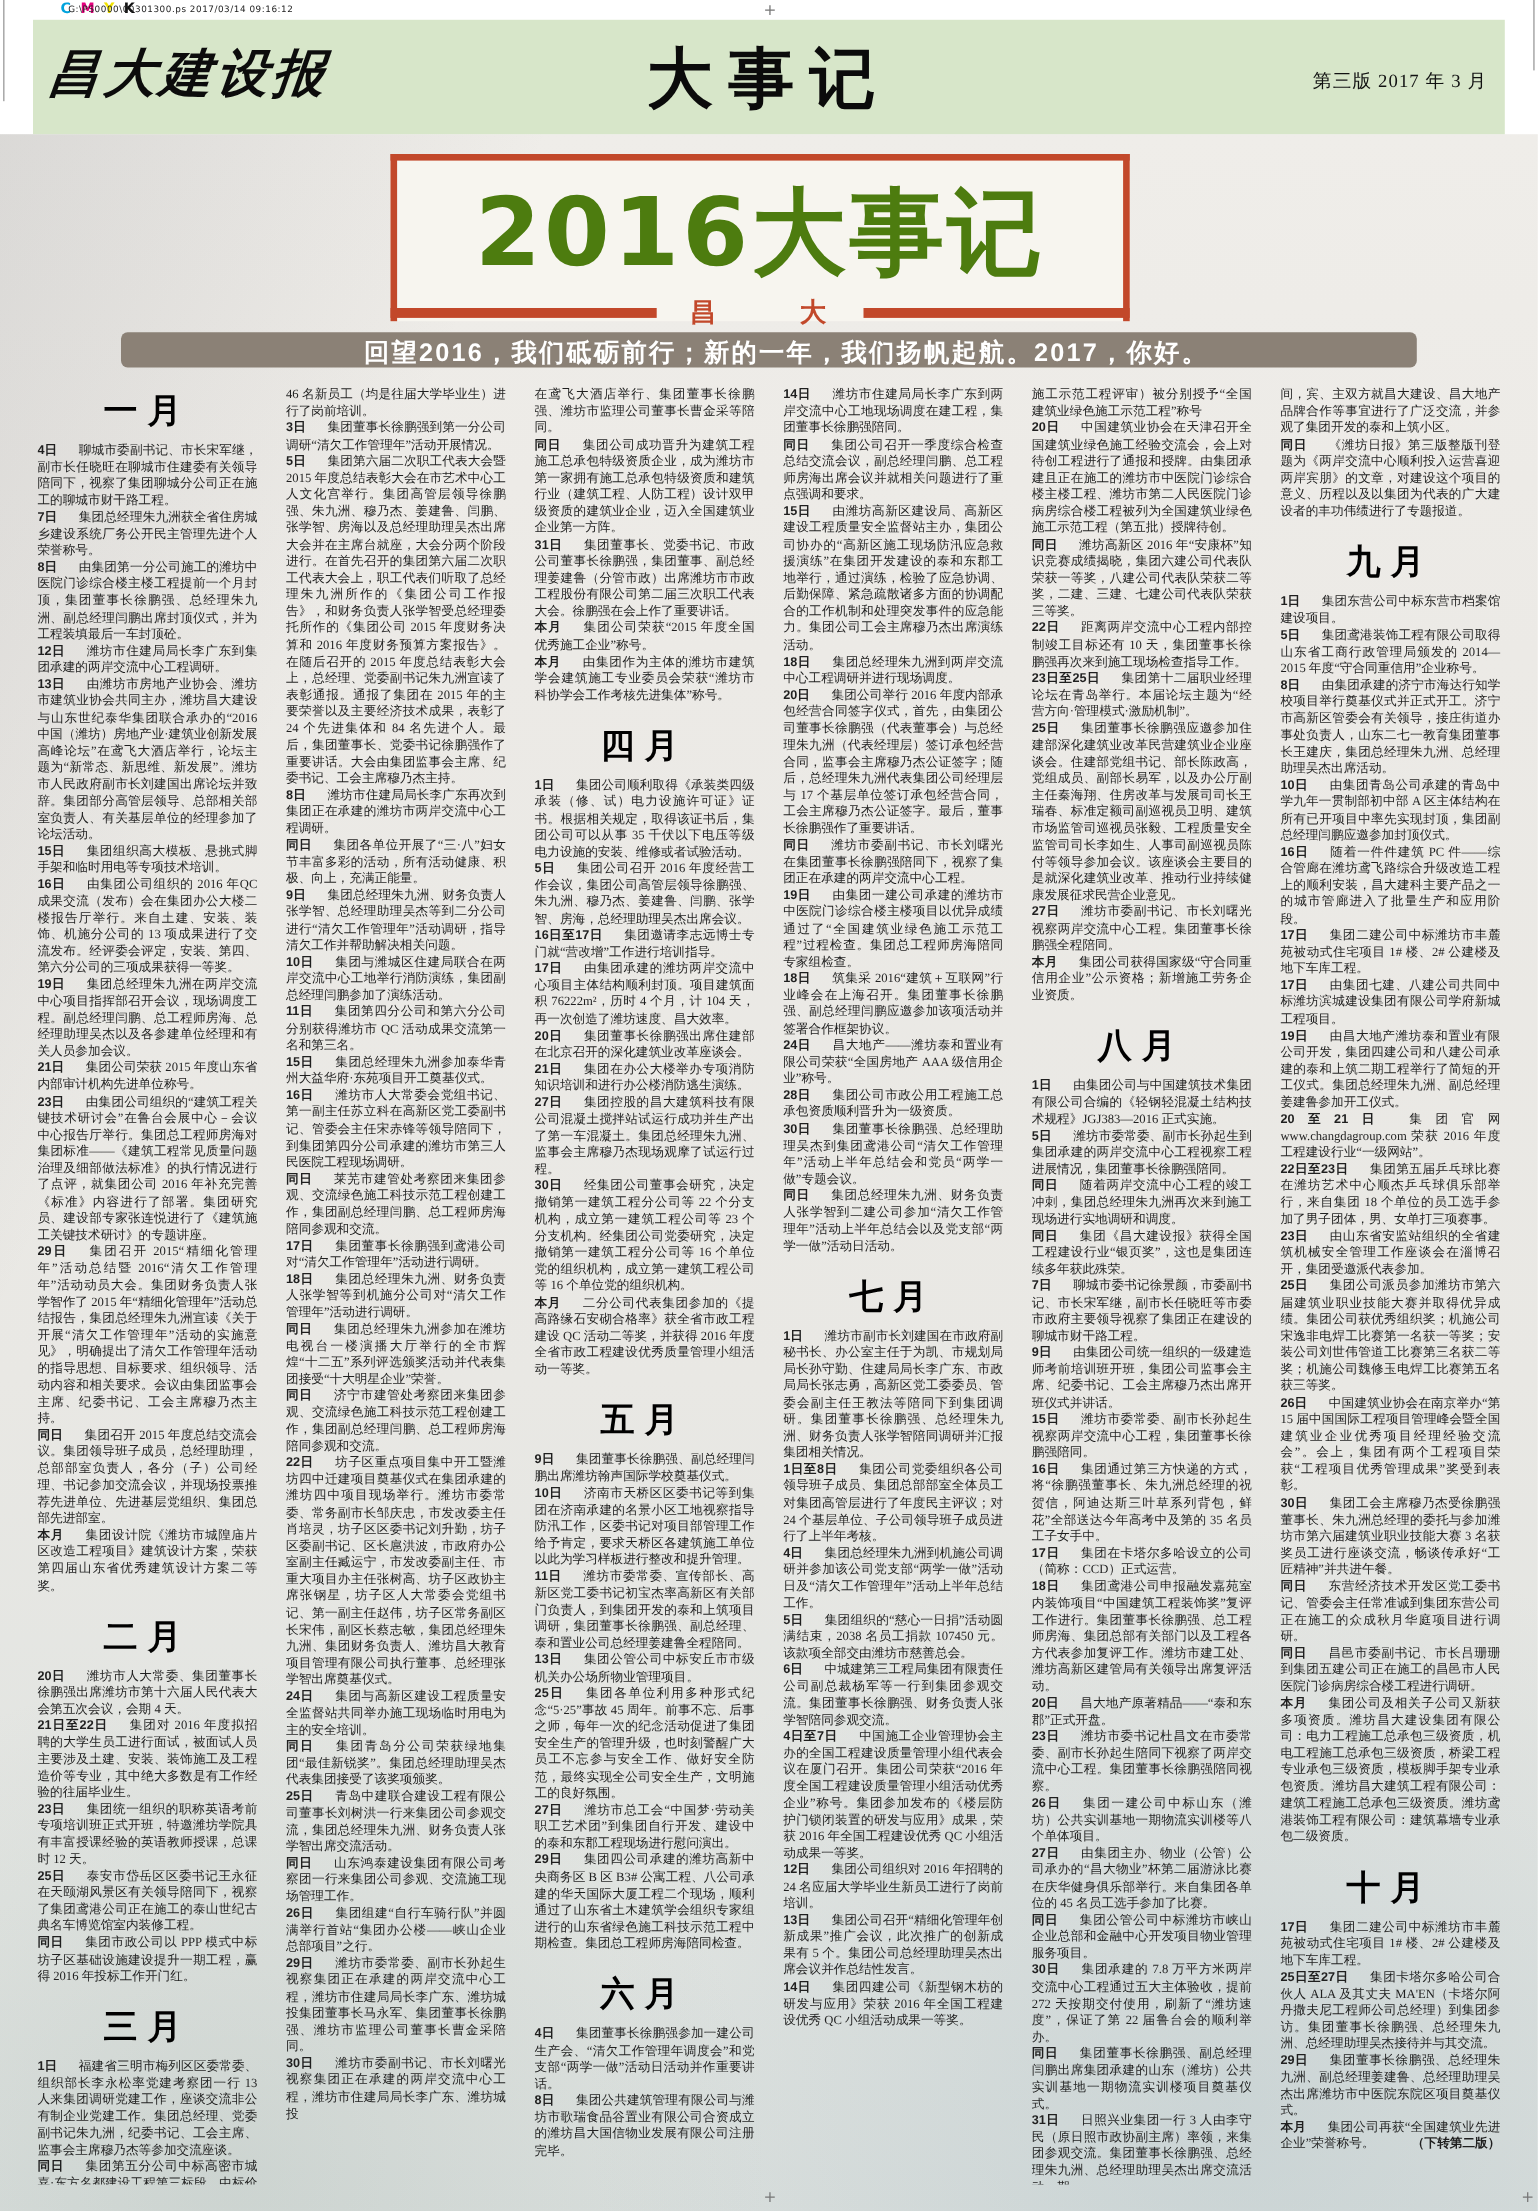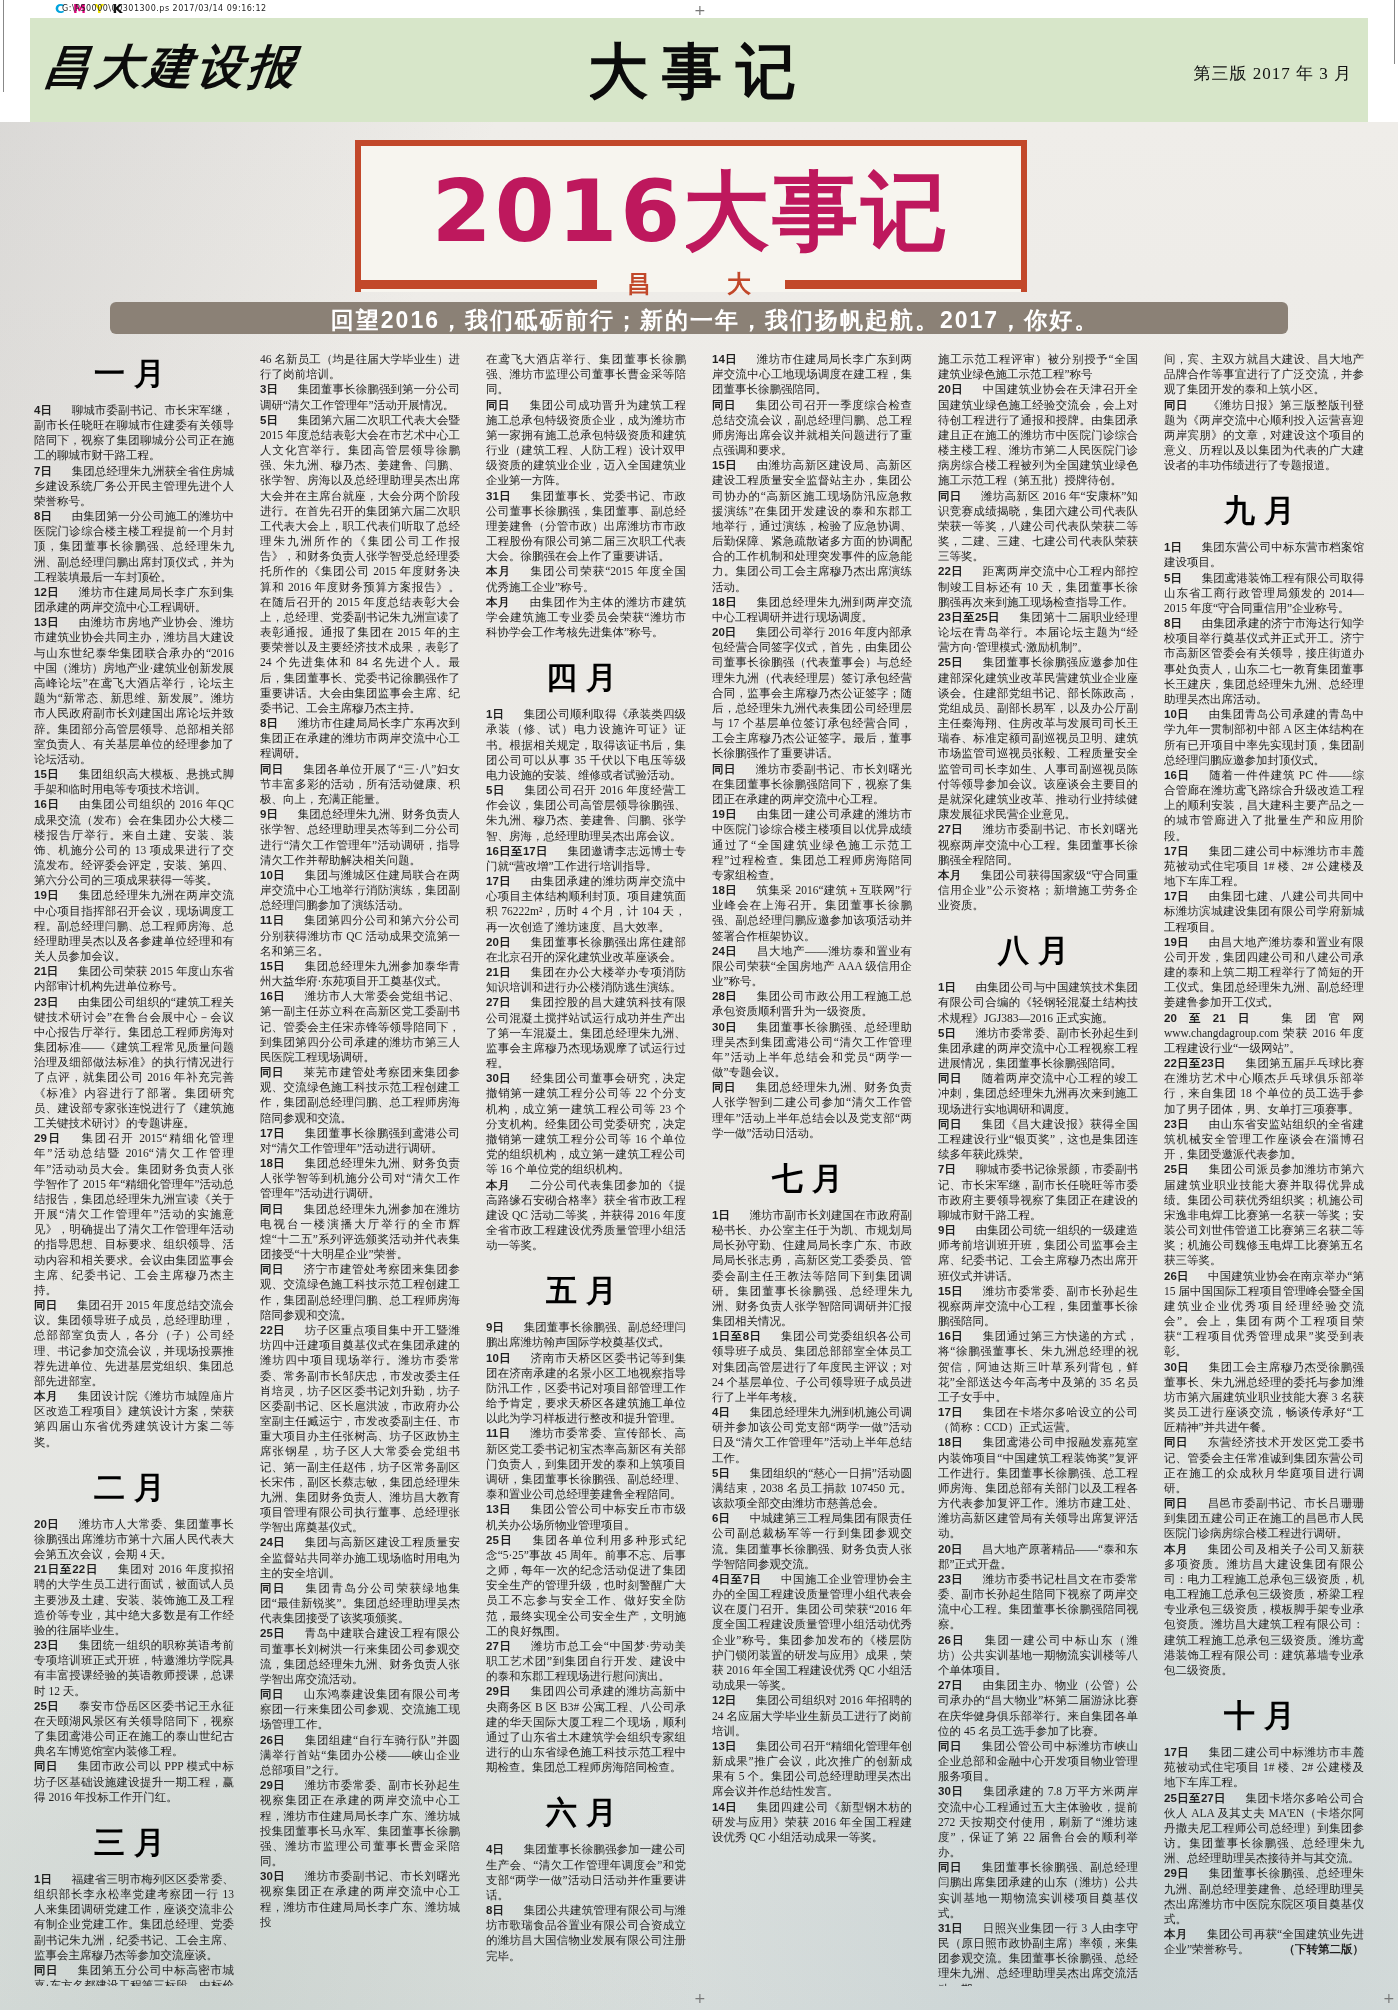--- a/index.html
+++ b/index.html
@@ -39,21 +39,21 @@
     font-family:"Liberation Sans","DejaVu Sans",sans-serif;
   }
   .edition{position:absolute;right:16px;top:44px;font-size:17px;color:#111;letter-spacing:1px;}
   
   .redbox{
     position:absolute;left:355px;top:140px;width:660px;height:146px;
     border:6px solid #c2482a;border-bottom:none;background:#f7f5ef;
   }
   .feature-title{
     position:absolute;left:0;right:0;top:8px;text-align:center;
-    font-size:86px;font-weight:900;color:#be185d;letter-spacing:3px;
+    font-size:86px;font-weight:900;color:#4d7c0f;letter-spacing:3px;
     font-family:"DejaVu Sans","Liberation Sans",sans-serif;
   }
   .box-bottom{position:absolute;left:-6px;right:-6px;bottom:-8px;display:flex;align-items:center;}
   .box-bottom .bar{height:9px;background:#c2482a;flex:1;}
   .feature-subtitle{
     color:#c2482a;font-weight:bold;font-size:24px;letter-spacing:26px;padding:0 8px 0 30px;
     font-family:"Liberation Sans","DejaVu Sans",sans-serif;white-space:nowrap;
   }
   
   .slogan{

